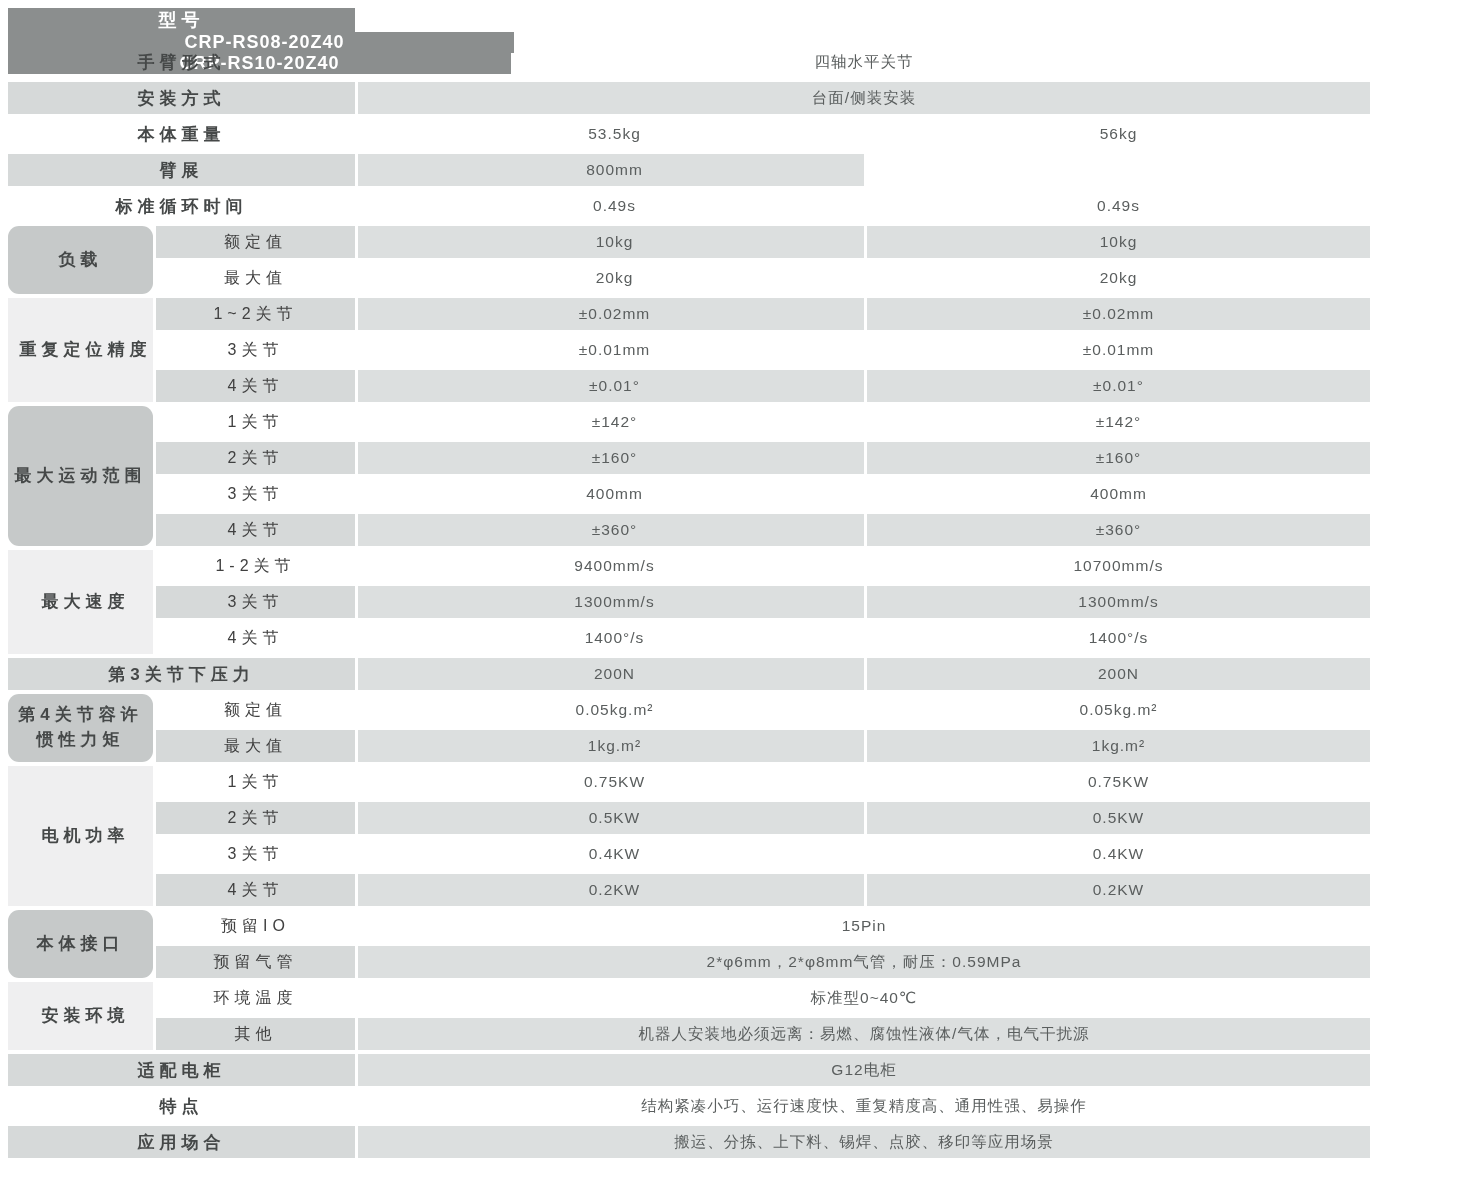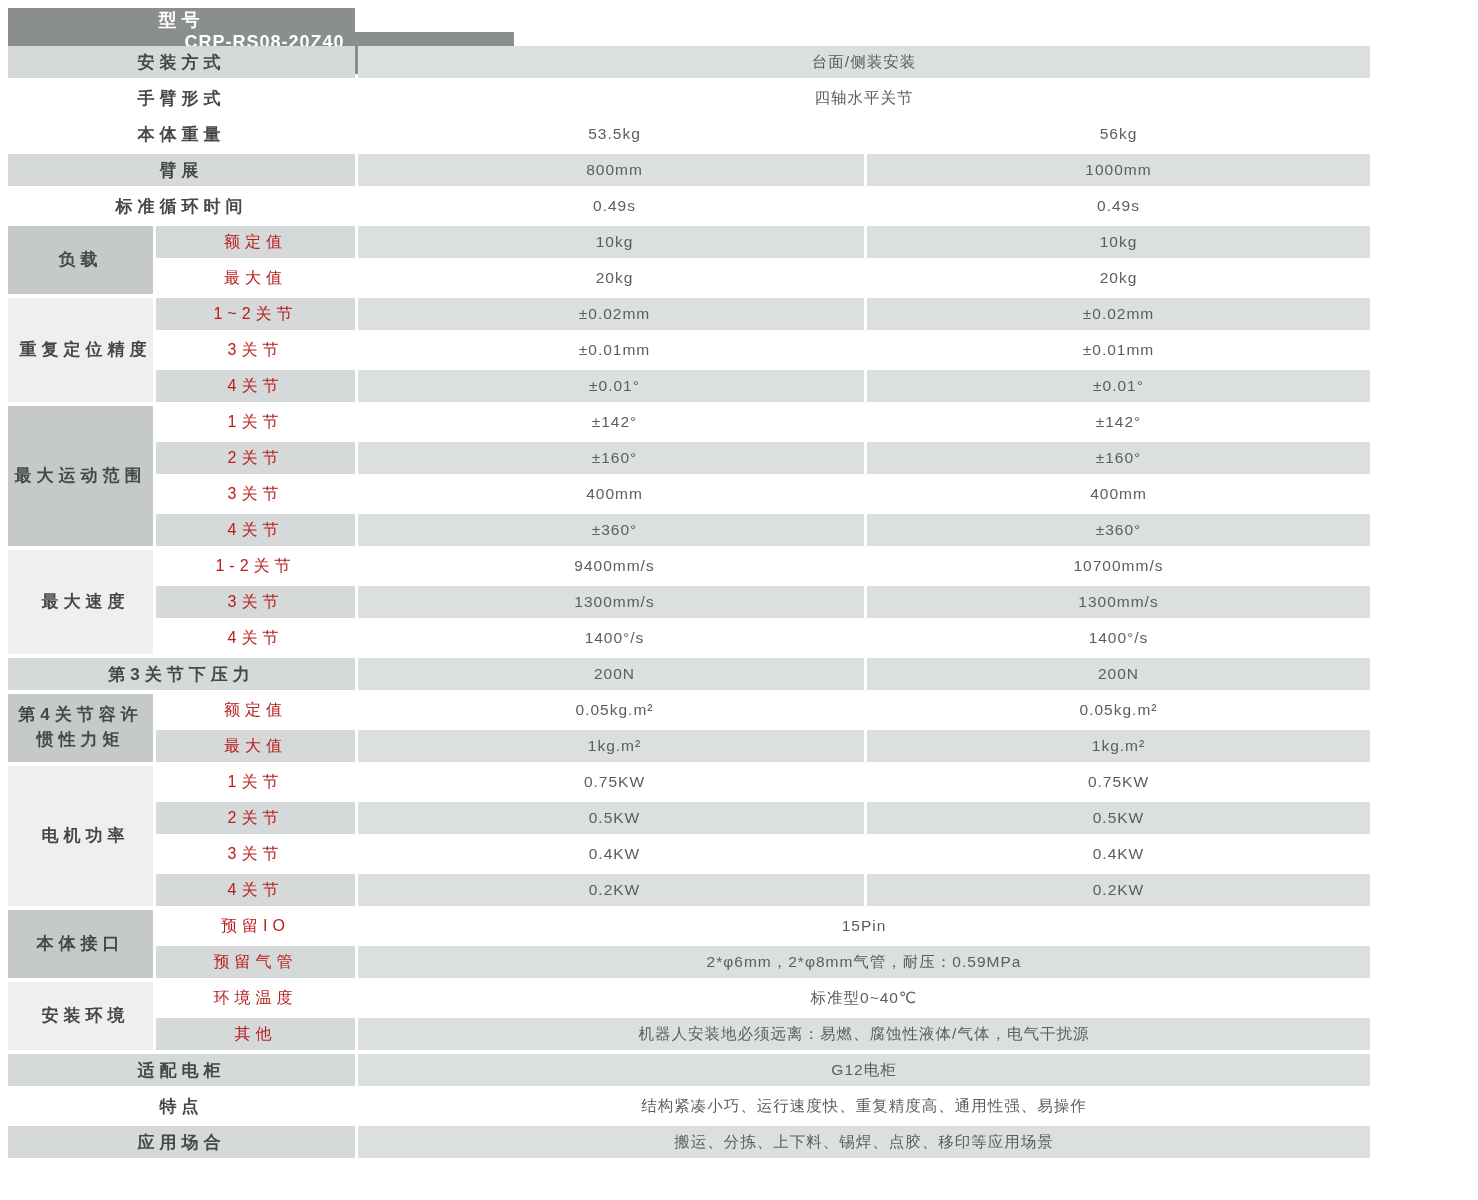--- a/index.html
+++ b/index.html
@@ -16,56 +16,55 @@
   .w-sub{width:199px;}
   .w-v1{width:506px;padding-left:7px;}
   .w-v2{width:503px;margin-right:0;}
   .w-merged{width:1012px;margin-right:0;}
   .hcell{margin:0 3px 0 0;}
   .hcell:last-child,.w-v2,.w-merged{margin-right:0;text-align:right;}
   .section{display:flex;}
   .grp{width:145px;margin:2px 3px 2px 0;display:flex;align-items:center;justify-content:center;
        white-space:pre-line;text-align:center;line-height:1.45;}
   .sec-rows{display:flex;flex-direction:column;}
-  .gd{background:#c6c9c9;}
+  .gd{background:#c6c9c9;border-radius:11px;}
   .gl{background:#efeff0;padding-left:10px;}
   .row.g .val{background:#dcdfdf;}
   .row.g .lab{background:#d6d9d9;}
   .b{font-weight:bold;color:#454848;font-size:17px;letter-spacing:5px;}
-  .sub{color:#b91c1c;font-size:16px;letter-spacing:5px;}
+  .sub{color:#404040;font-size:16px;letter-spacing:5px;}
   .val{color:#5a5e5e;font-size:15.5px;letter-spacing:1px;}
 </style>
 </head>
 <body>
 
 <div class="spec-table">
 
   <div class="hrow">
     <div class="cell h cjk w-label hcell">型号</div>
     <div class="cell h w-v1 hcell">CRP-RS08-20Z40</div>
     <div class="cell h w-v2 hcell">CRP-RS10-20Z40</div>
   </div>
 
+  <div class="row">
+    <div class="cell lab w-label b">手臂形式</div>
+    <div class="cell val w-merged">四轴水平关节</div>
+  </div>
   <div class="row g">
     <div class="cell lab w-label b">安装方式</div>
     <div class="cell val w-merged">台面/侧装安装</div>
-  </div>
-  <div class="row">
-    <div class="cell lab w-label b">手臂形式</div>
-    <div class="cell val w-merged">四轴水平关节</div>
   </div>
   <div class="row">
     <div class="cell lab w-label b">本体重量</div>
     <div class="cell val w-v1">53.5kg</div>
     <div class="cell val w-v2">56kg</div>
   </div>
   <div class="row g">
     <div class="cell lab w-label b">臂展</div>
     <div class="cell val w-v1">800mm</div>
-    <div class="cell val w-v2">1000mm</div>
   </div>
   <div class="row">
     <div class="cell lab w-label b">标准循环时间</div>
     <div class="cell val w-v1">0.49s</div>
     <div class="cell val w-v2">0.49s</div>
   </div>
 
   <div class="section">
     <div class="cell grp gd b">负载</div>
     <div class="sec-rows">

